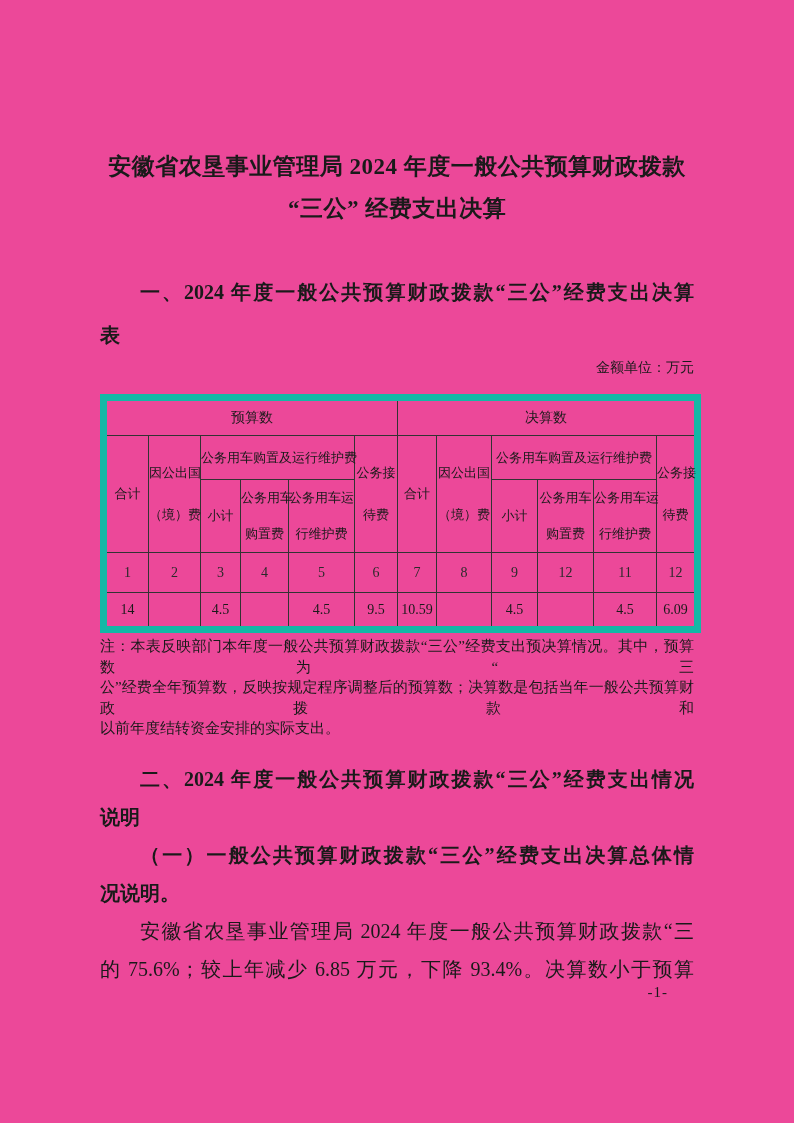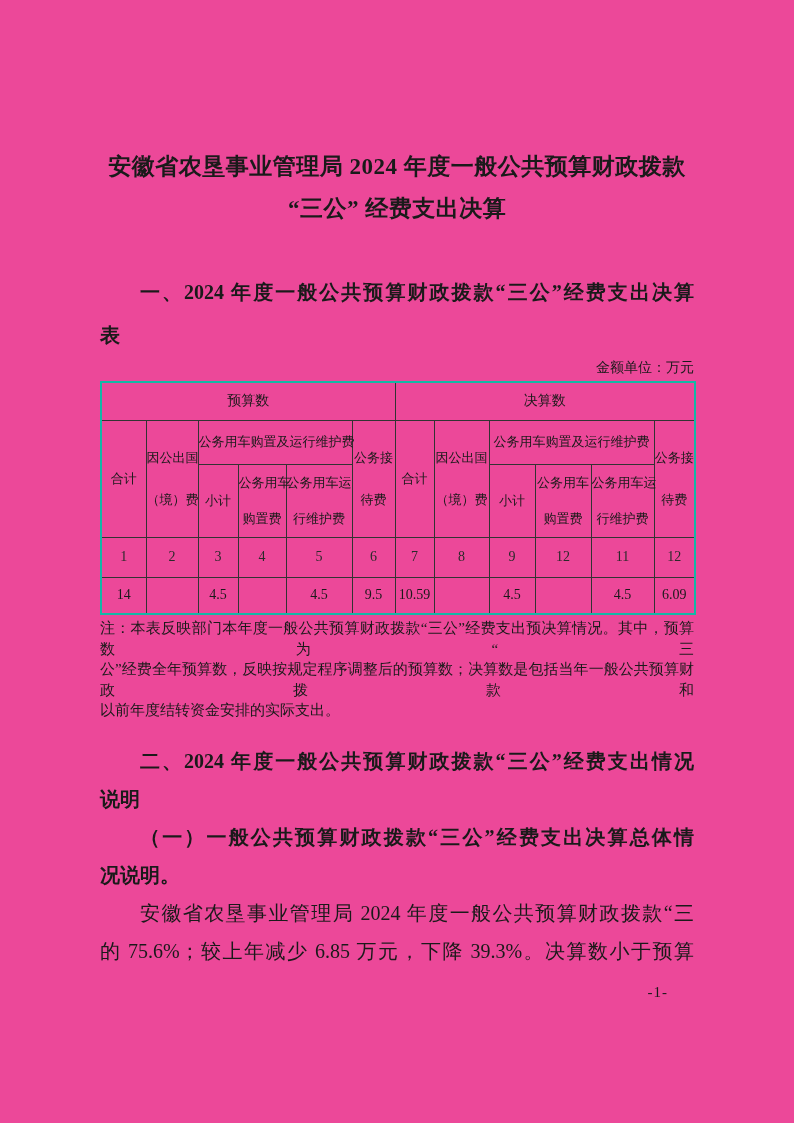--- a/index.html
+++ b/index.html
@@ -36,25 +36,25 @@
     text-align: justify;
     text-align-last: justify;
     text-justify: inter-character;
   }
   .unit-label {
     font-size: 14px;
     line-height: 21px;
     text-align: right;
   }
   table.fin-table {
-    margin-top: 3px;
+    margin-top: 16px;
     width: 594px;
     table-layout: fixed;
     border-collapse: collapse;
-    border: 2px solid #14b8a6;
+    border: 7px solid #14b8a6;
     font-size: 14px;
   }
   table.fin-table td {
     border: 1px solid #333;
     text-align: center;
     vertical-align: middle;
     padding: 0;
     overflow: visible;
   }
   tr.r1 td { height: 38px; }
@@ -205,18 +205,18 @@
     <div>说明</div>
   </div>
 
   <div class="heading sub1">
     <div class="indent2 jfull">（一）一般公共预算财政拨款“三公”经费支出决算总体情</div>
     <div>况说明。</div>
   </div>
 
   <div class="body-para">
     <div class="indent2 jfull">安徽省农垦事业管理局 2024 年度一般公共预算财政拨款“三</div>
-    <div class="jfull">的 75.6%；较上年减少 6.85 万元，下降 39.3%。决算数小于预算</div>
+    <div class="jfull">的 75.6%；较上年减少 6.85 万元，下降 93.4%。决算数小于预算</div>
   </div>
 
   <div class="page-number">-1-</div>
 
 </div>
 
 </body></html>

